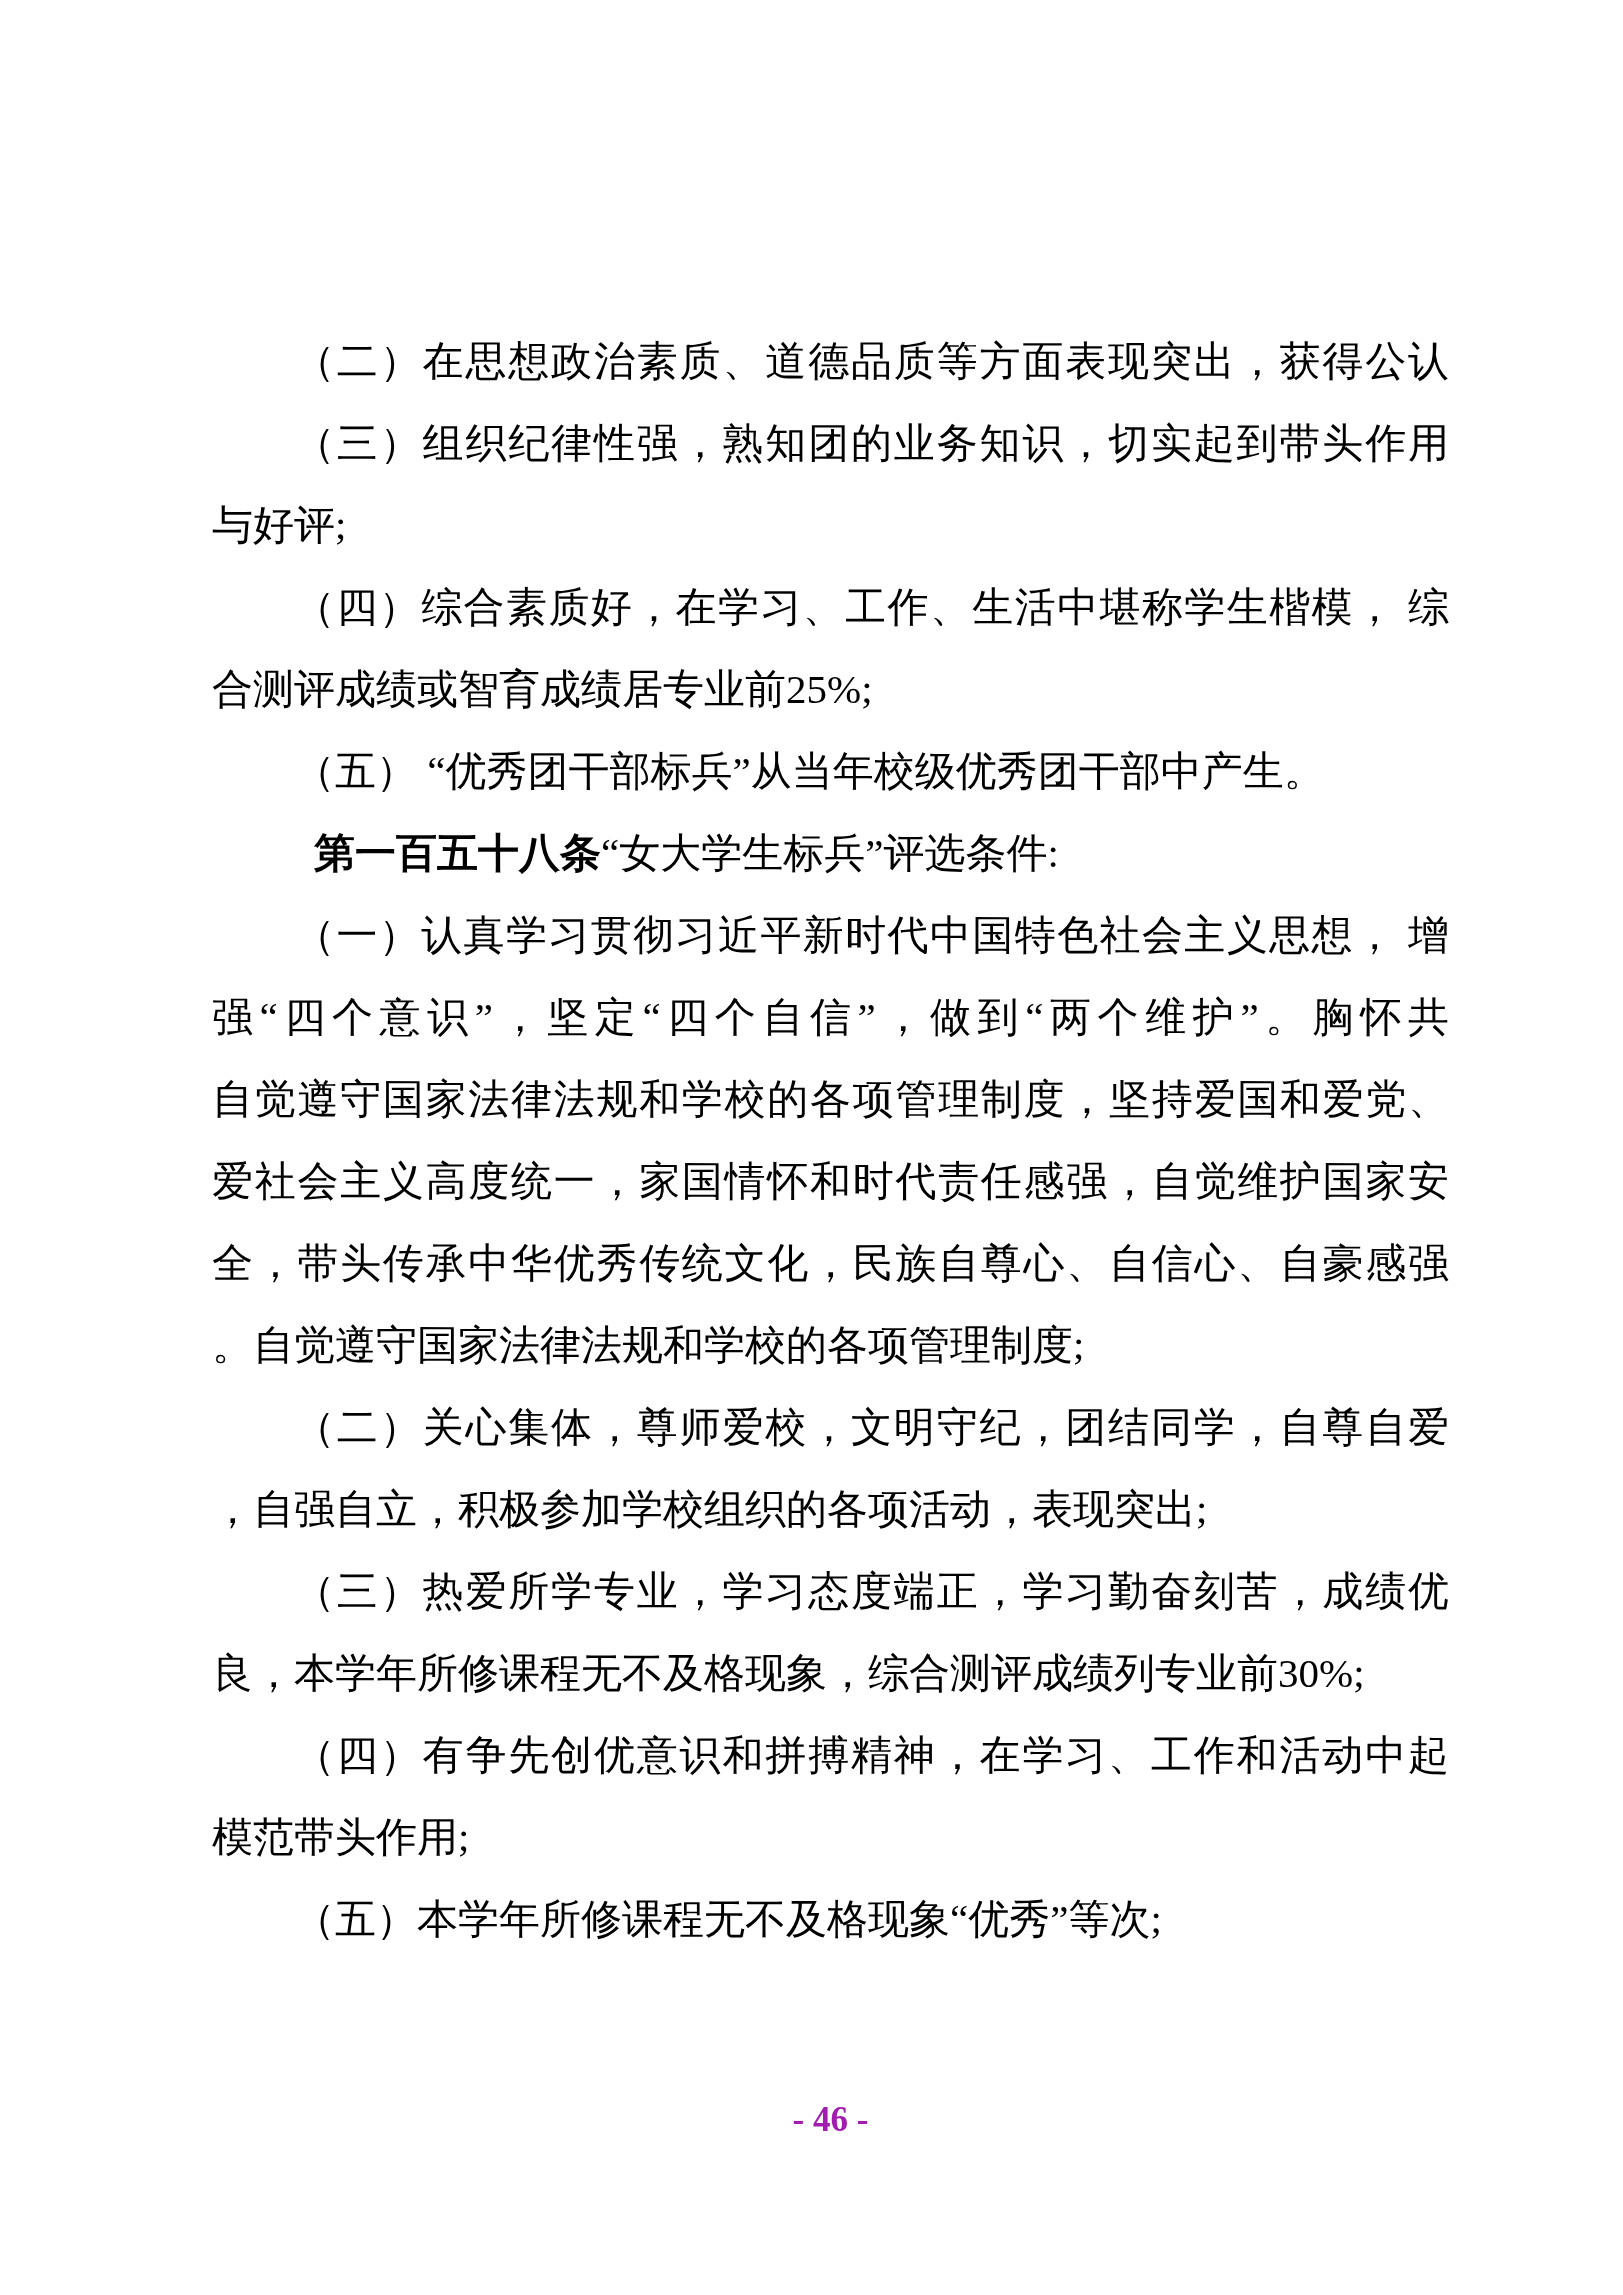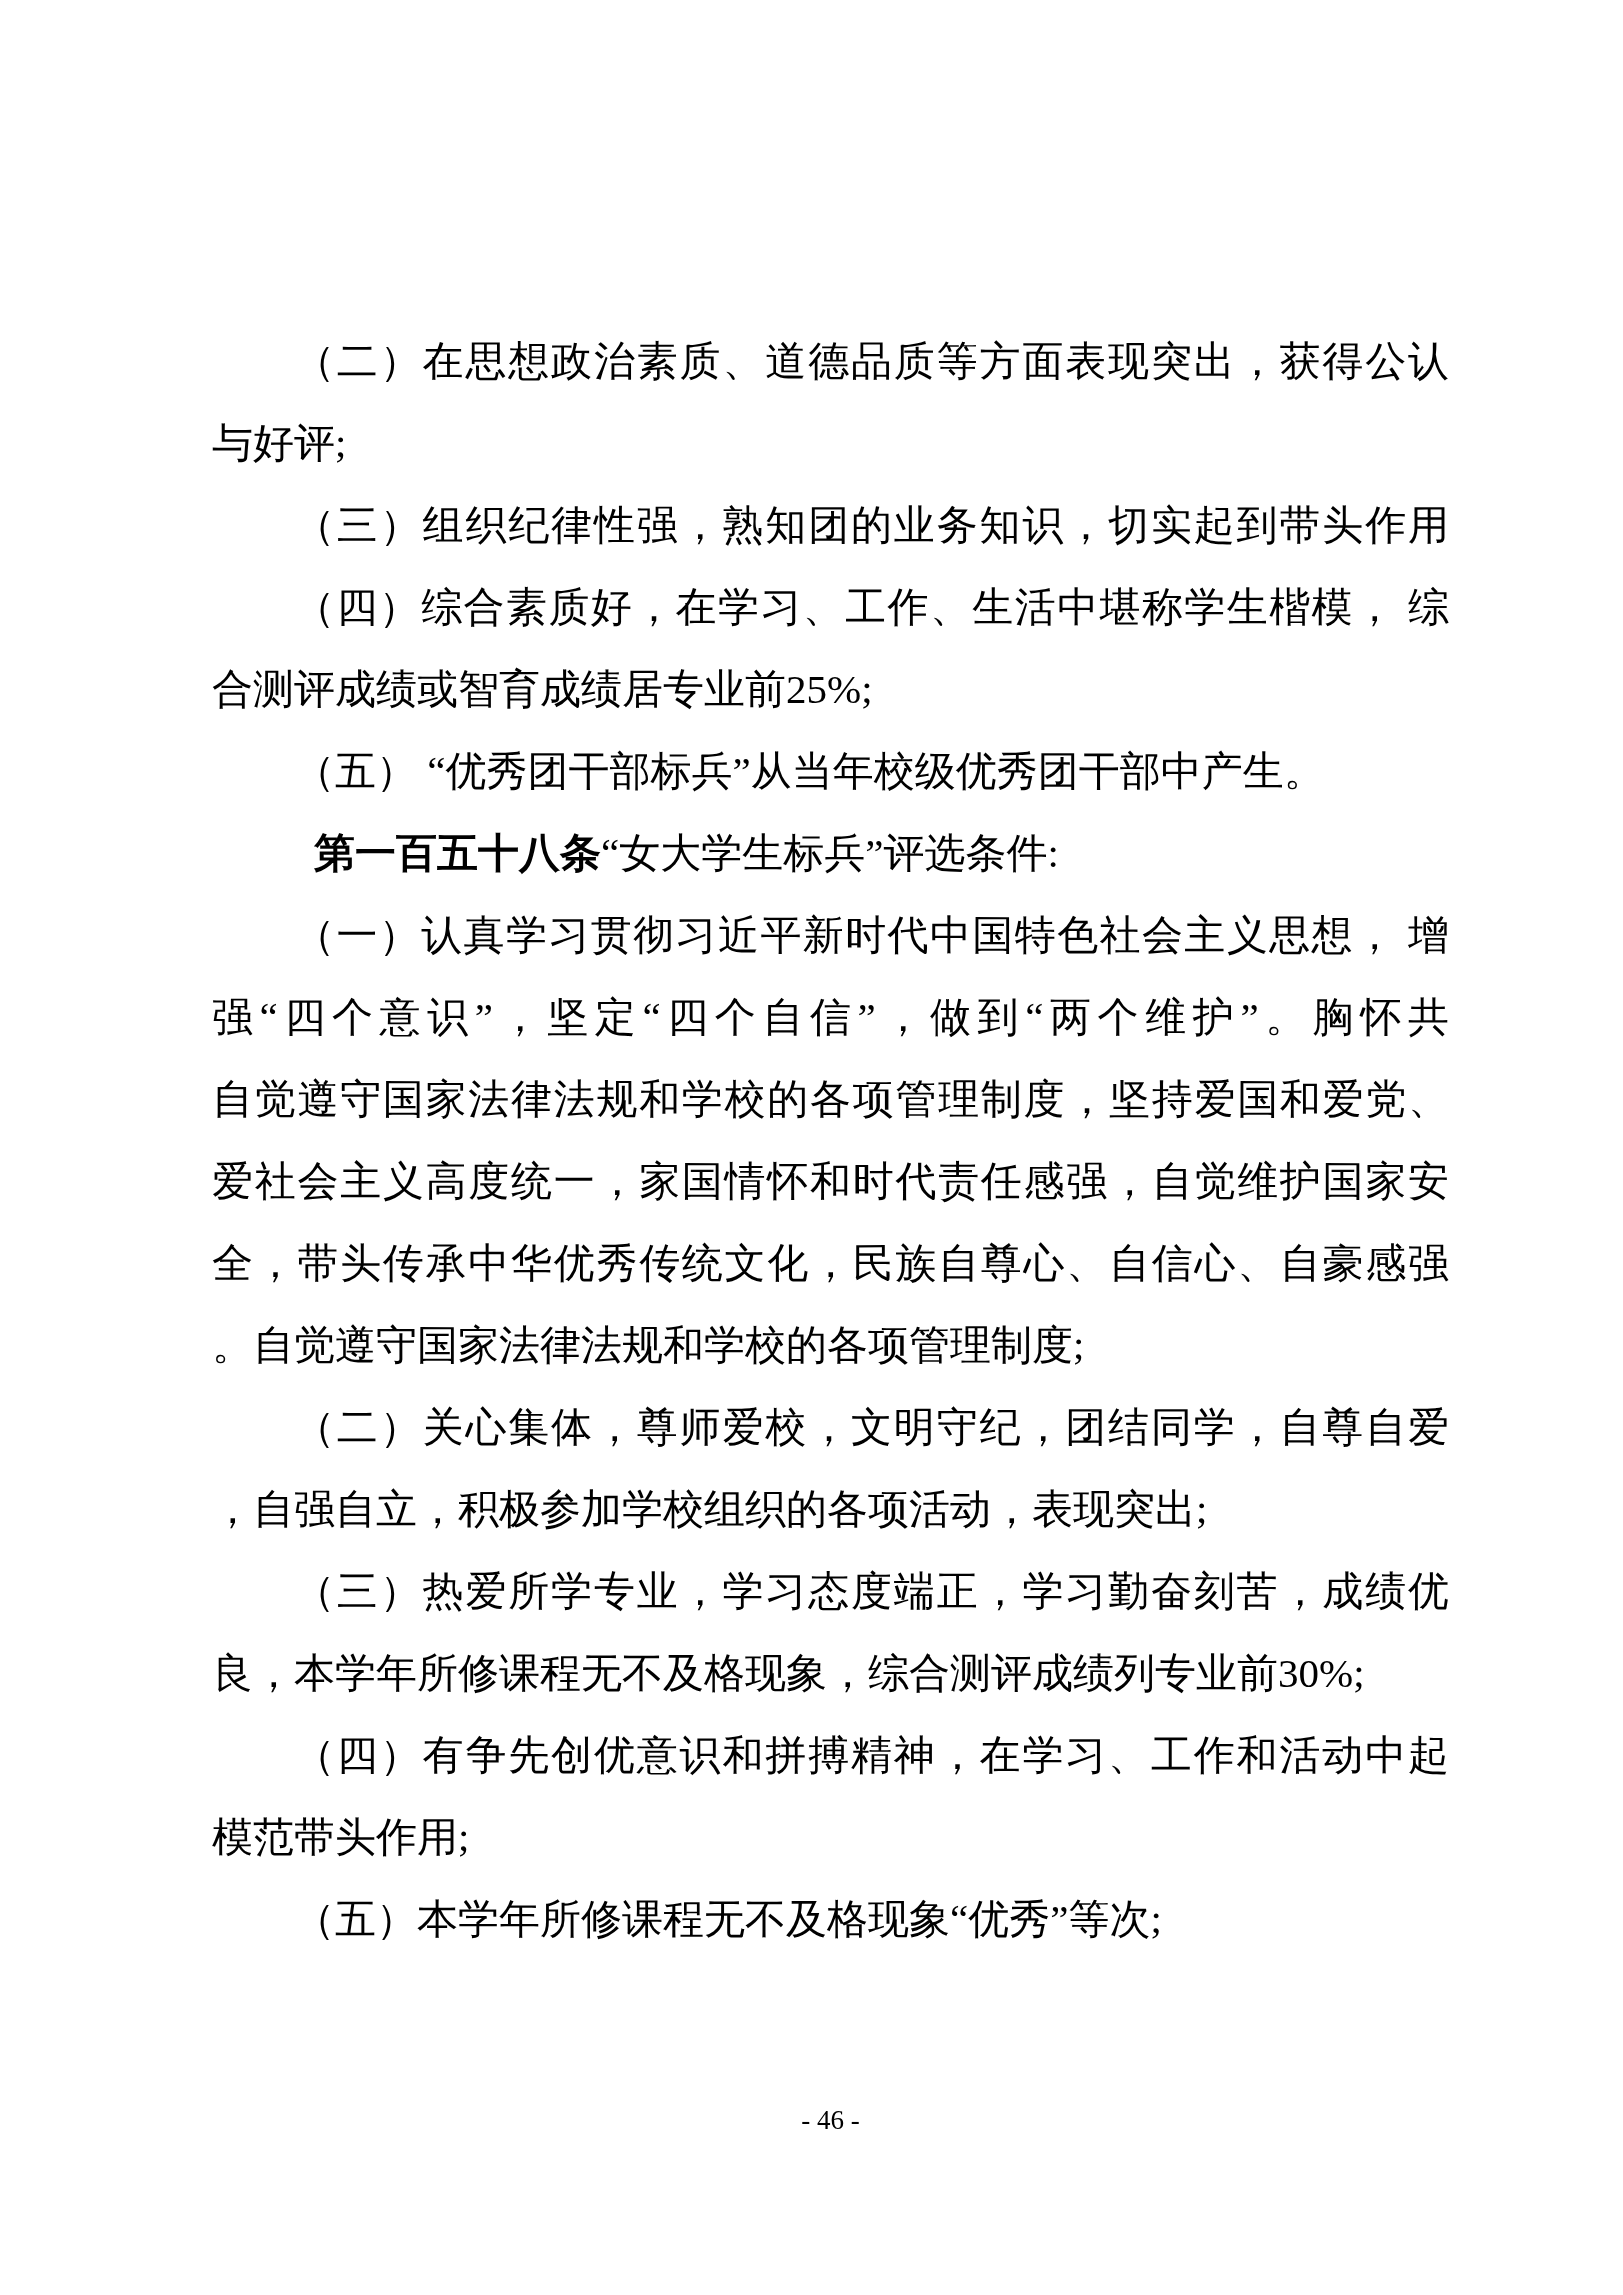--- a/index.html
+++ b/index.html
@@ -28,31 +28,32 @@
   .fill { text-align: justify; text-align-last: justify; }
   .bold { font-weight: bold; margin-left: 20px; }
   .pagenum {
     position: absolute;
     left: 212px;
     top: 2097px;
     width: 1237px;
     height: 46px;
     line-height: 46px;
     text-align: center;
-    font-size: 27px;
-    color: #000000;
+    font-size: 35px;
+    color: #a21caf;
+    font-weight: bold;
   }
 </style>
 </head>
 <body>
 
 <div class="textblock">
   <div class="line indent fill">（二）在思想政治素质、道德品质等方面表现突出，获得公认</div>
+  <div class="line indent fill">（三）组织纪律性强，熟知团的业务知识，切实起到带头作用</div>
   <div class="line">与好评;</div>
-  <div class="line indent fill">（三）组织纪律性强，熟知团的业务知识，切实起到带头作用</div>
   <div class="line indent fill">（四）综合素质好，在学习、工作、生活中堪称学生楷模， 综</div>
   <div class="line">合测评成绩或智育成绩居专业前25%;</div>
   <div class="line indent">（五） “优秀团干部标兵”从当年校级优秀团干部中产生。</div>
   <div class="line indent">
     <span class="bold">第一百五十八条</span><span>“女大学生标兵”评选条件:</span>
   </div>
   <div class="line indent fill">（一）认真学习贯彻习近平新时代中国特色社会主义思想， 增</div>
   <div class="line fill">强“四个意识”，坚定“四个自信”，做到“两个维护”。胸怀共</div>
   <div class="line fill">自觉遵守国家法律法规和学校的各项管理制度，坚持爱国和爱党、</div>
   <div class="line fill">爱社会主义高度统一，家国情怀和时代责任感强，自觉维护国家安</div>

